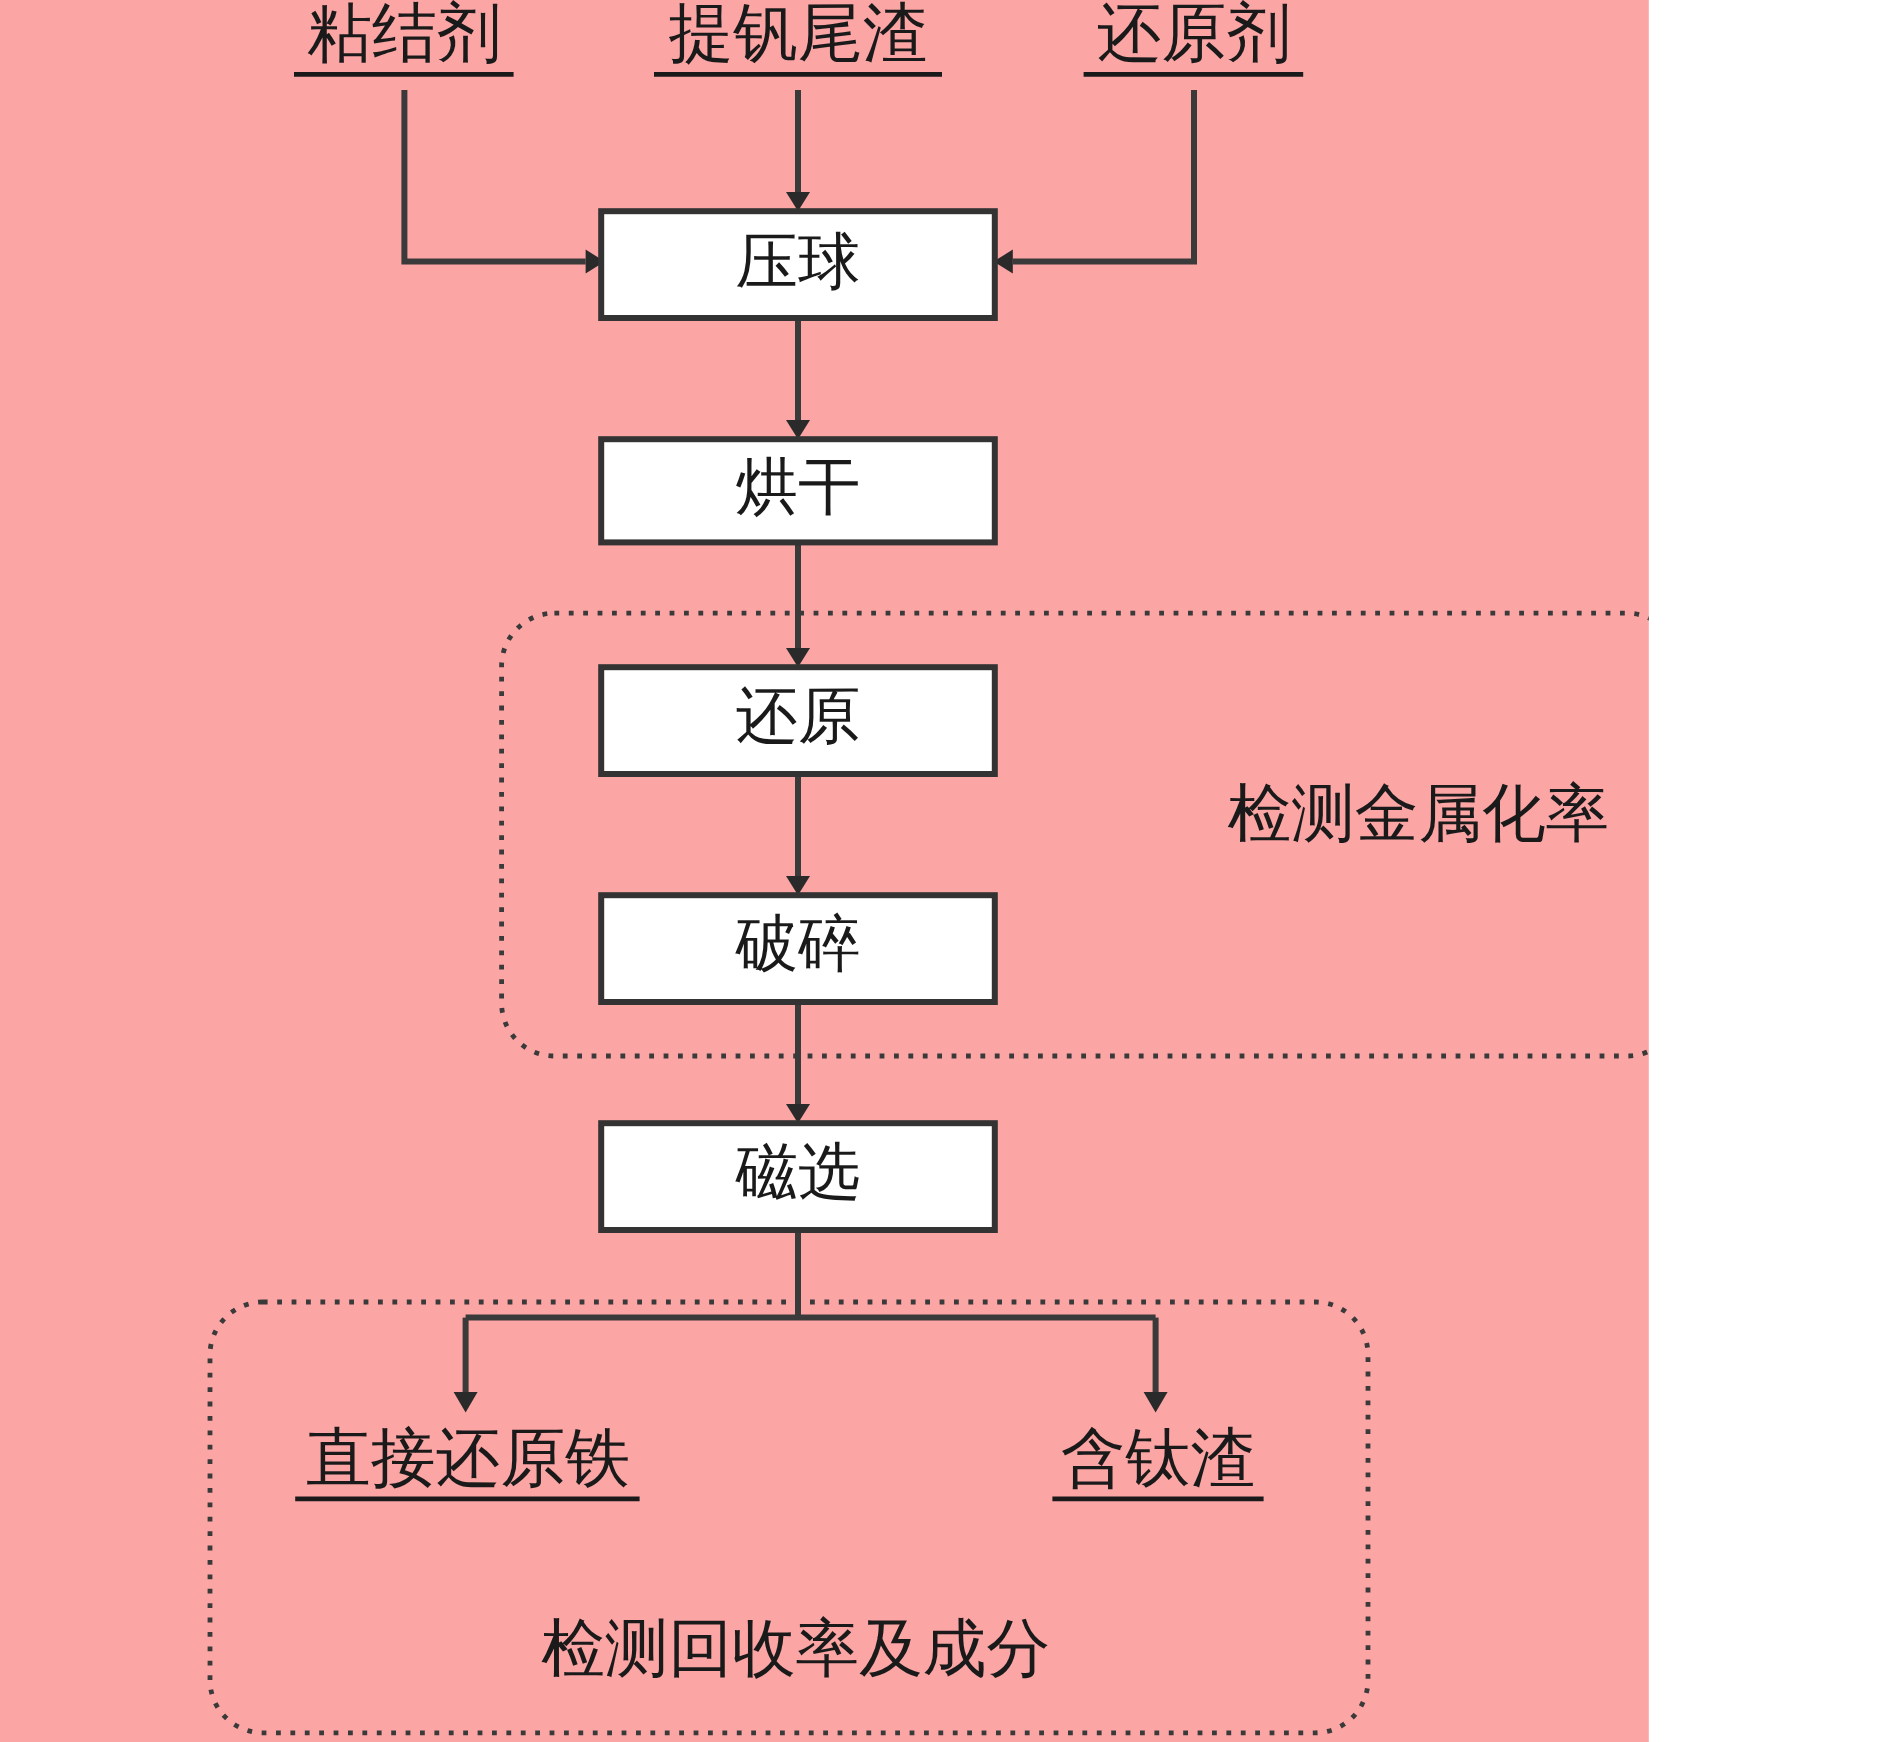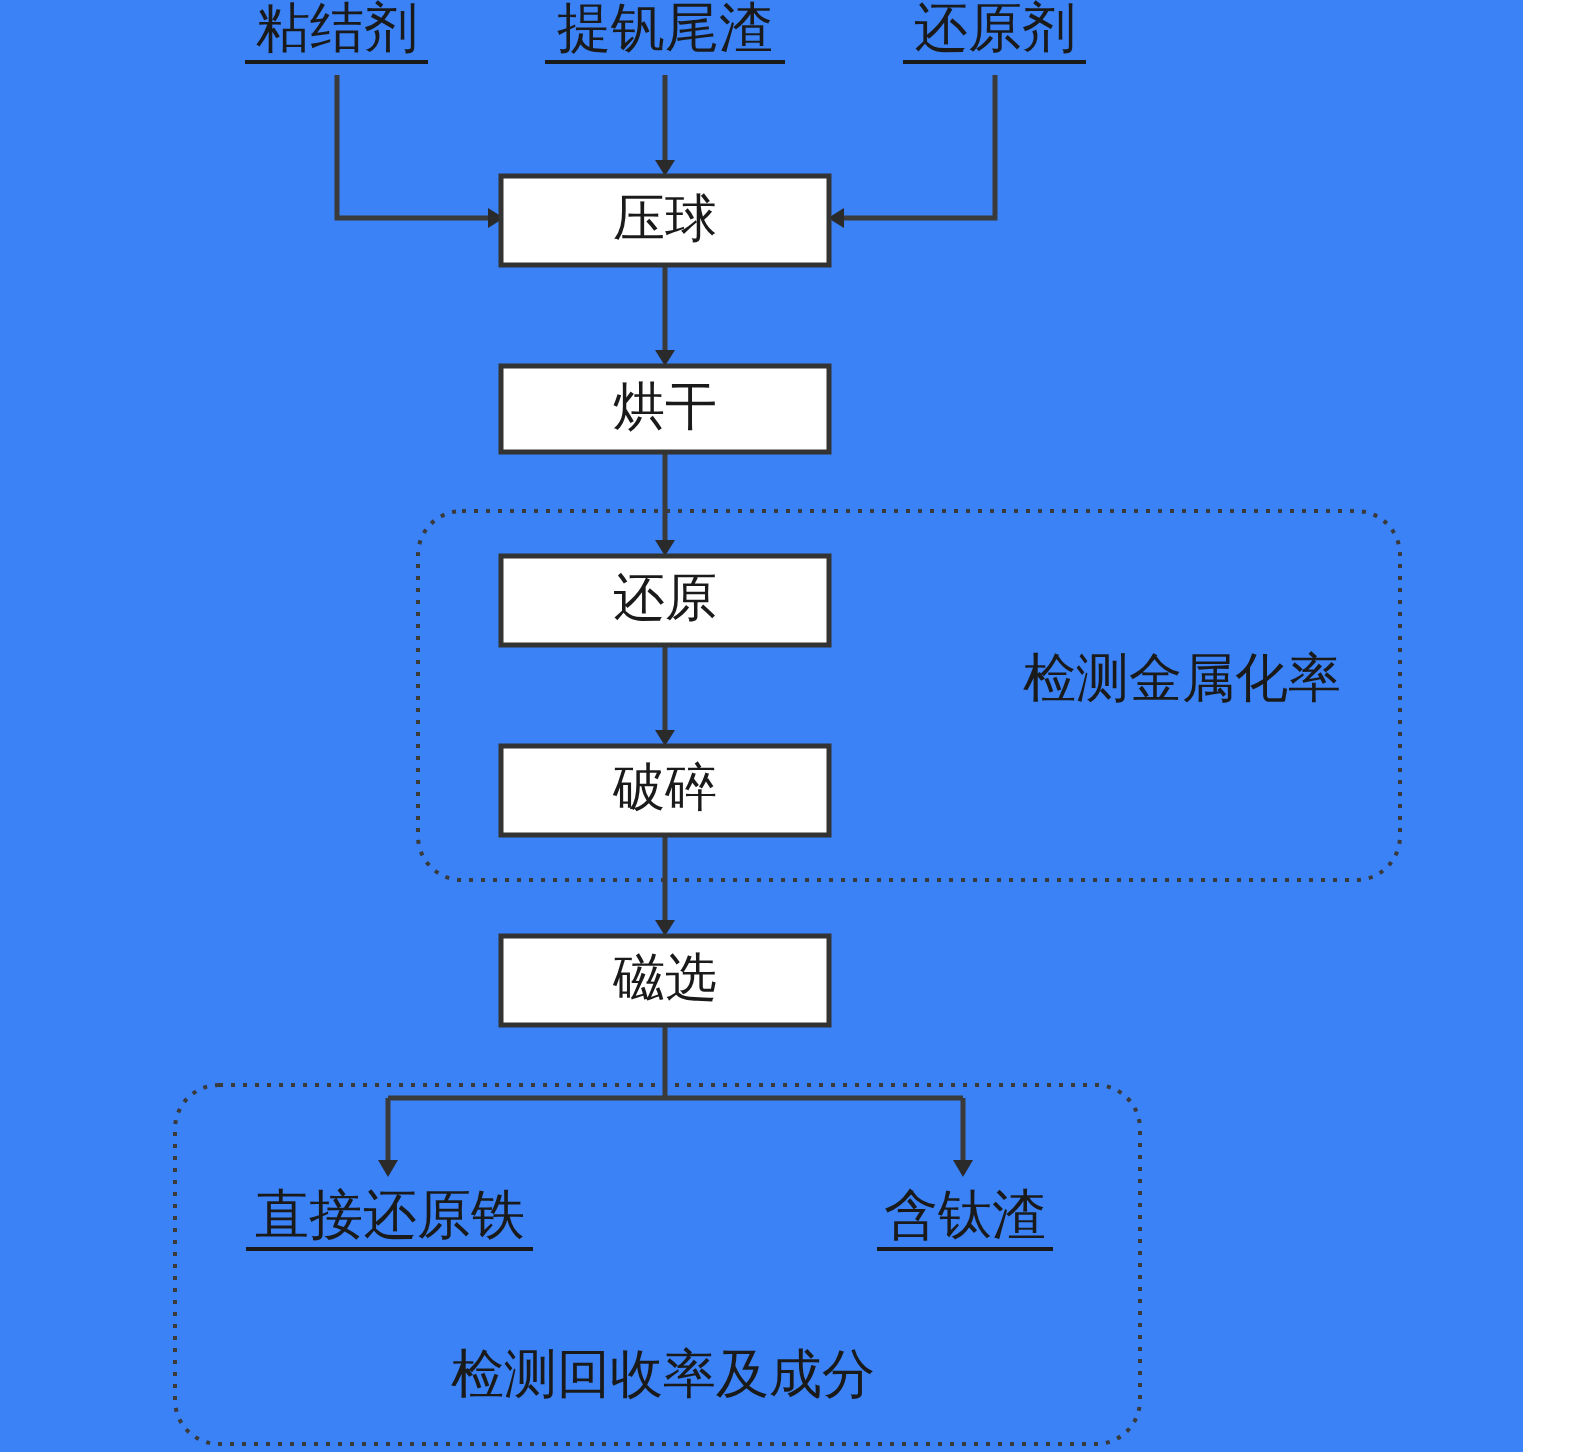--- a/index.html
+++ b/index.html
@@ -2,23 +2,23 @@
 <html><head>
 <meta charset="utf-8">
 <style>
   html, body {
     margin: 0;
     padding: 0;
     background: #ffffff;
   }
   #root {
     position: relative;
-    width: 1523px;
+    width: 1374px;
     height: 1452px;
-    background: #3b82f6;
+    background: #fca5a5;
     font-family: "DejaVu Serif", "Liberation Serif", serif;
     overflow: hidden;
   }
   svg.flow {
     position: absolute;
     left: 0;
     top: 0;
     width: 1575px;
     height: 1452px;
     display: block;

